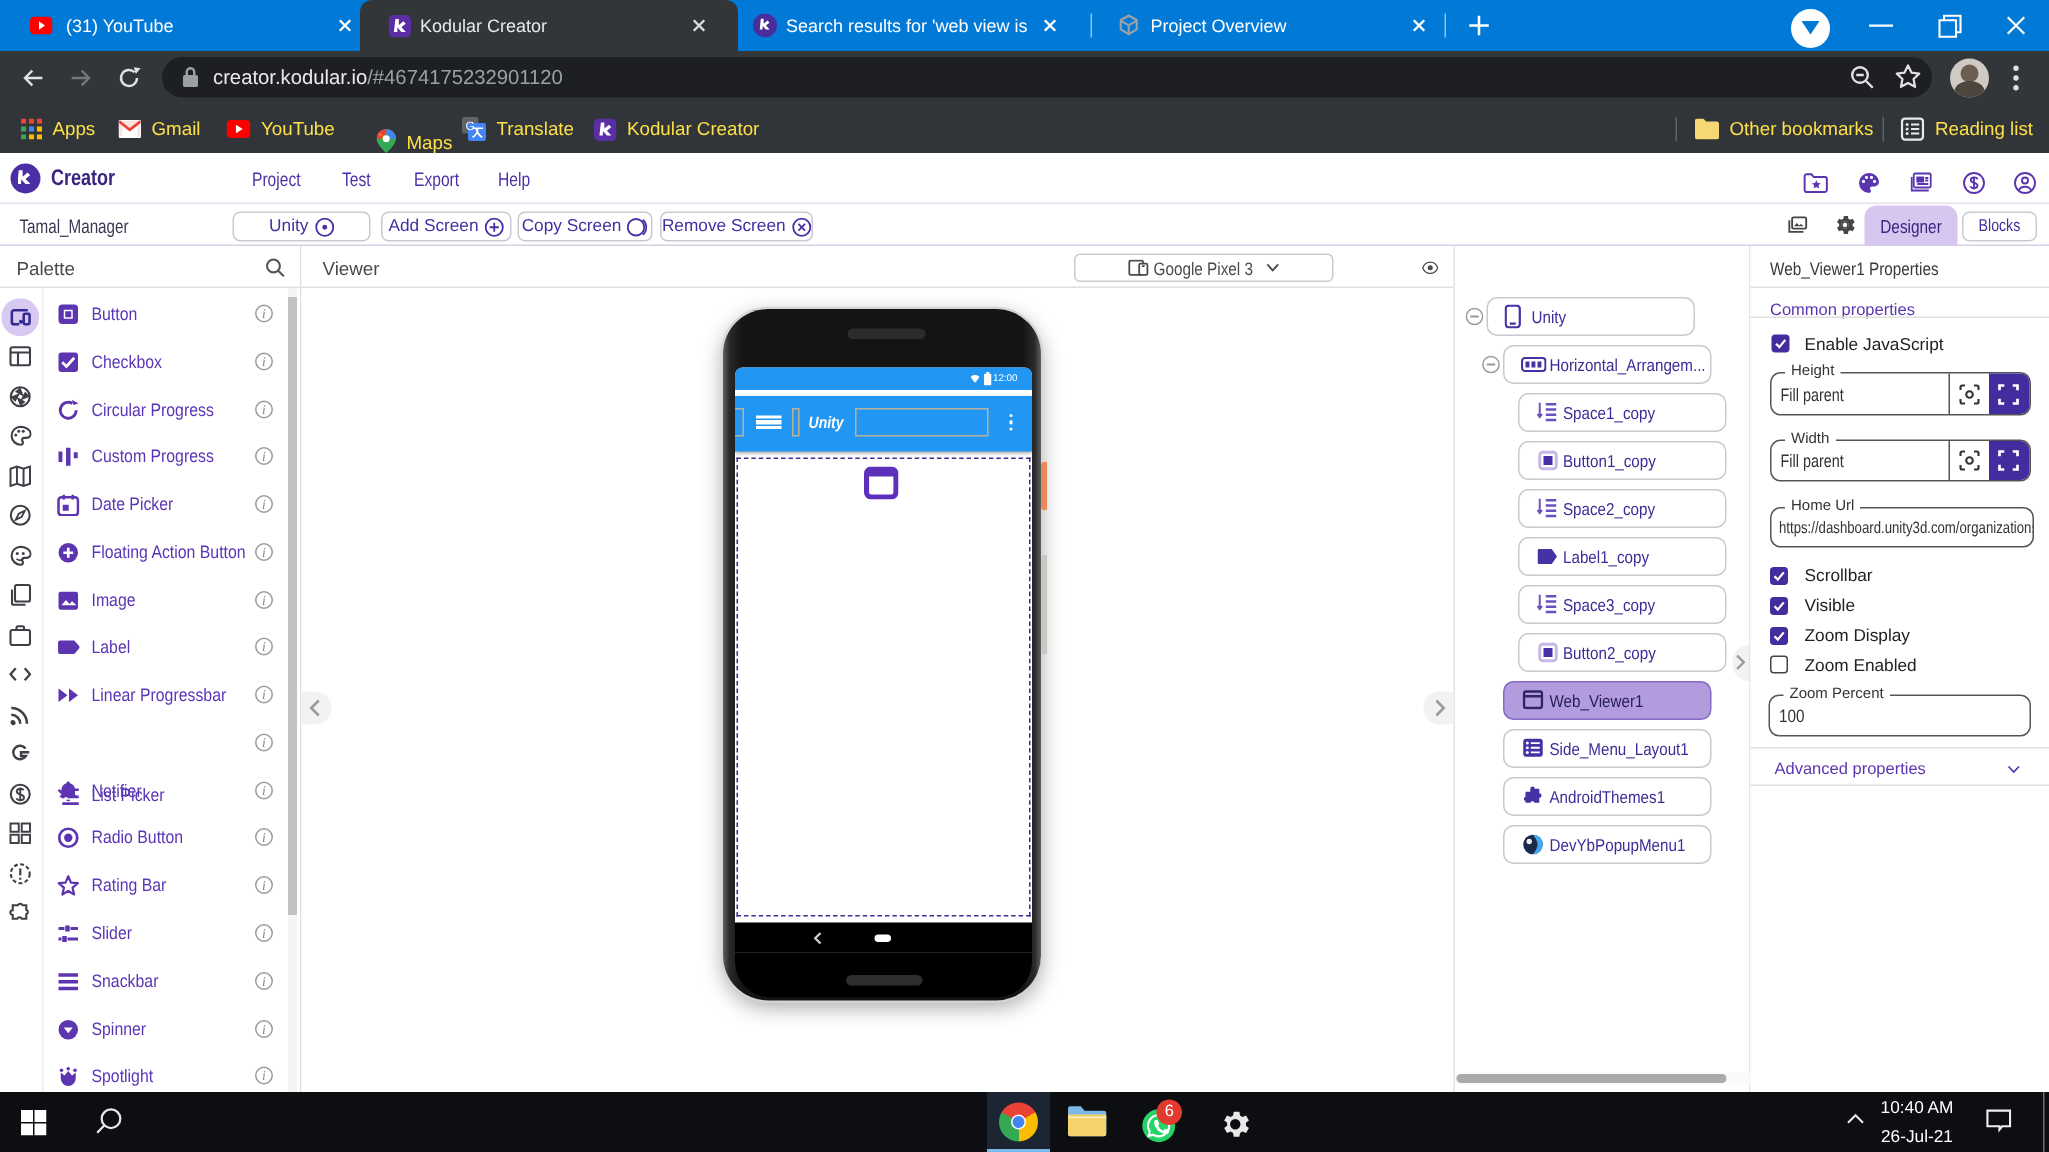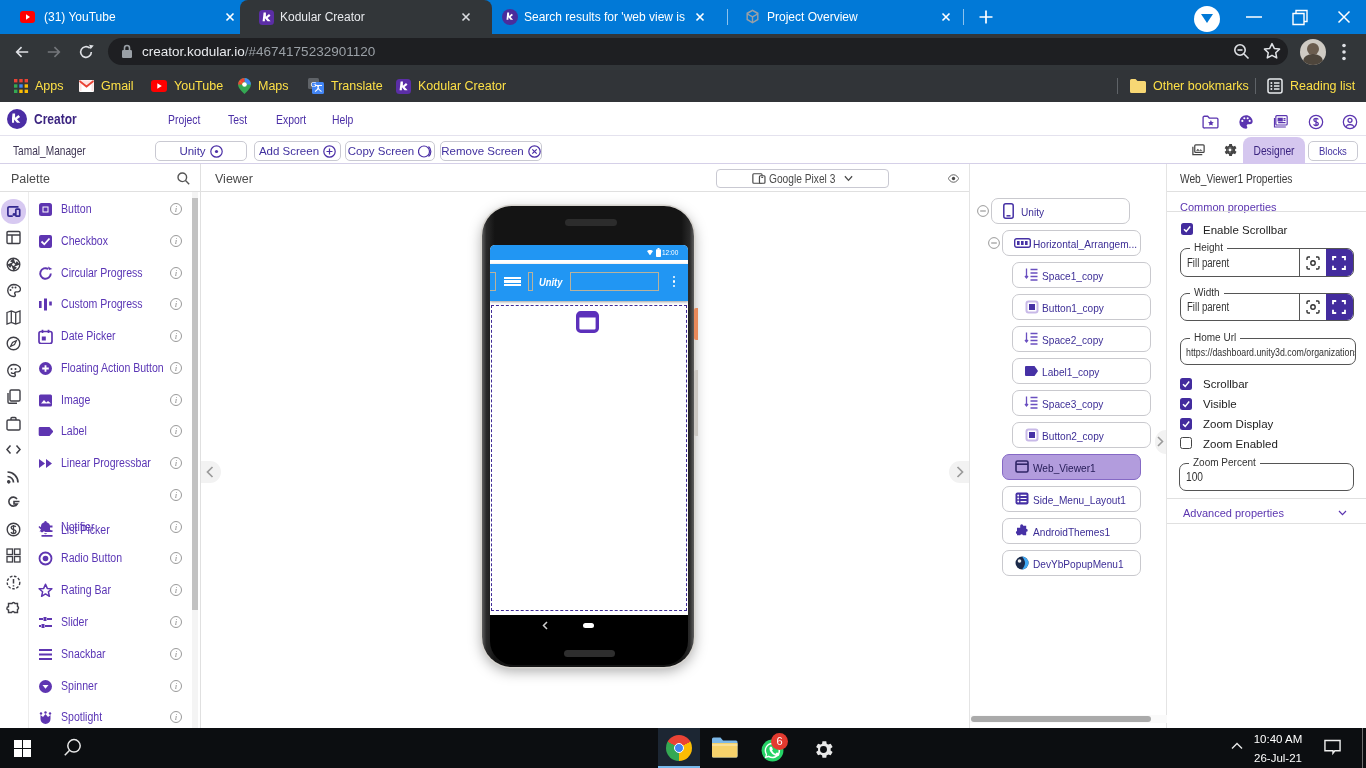--- a/index.html
+++ b/index.html
@@ -160,21 +160,21 @@
       </svg>
     <span>Gmail</span>
   </div>
   <div class="bmk" style="left:151px;">
     <svg width="16" height="12" viewBox="0 0 16 12">
         <rect width="16" height="12" rx="3" fill="#f00"></rect>
         <path d="M6.3 3.2 L10.8 6 L6.3 8.8 Z" fill="#fff"></path>
       </svg>
     <span>YouTube</span>
   </div>
-  <div class="bmk" style="left:238px;">
+  <div class="bmk" style="left:251px;align-items:flex-end;">
     <svg width="13" height="16" viewBox="0 0 13 16">
         <path d="M6.5 0 a6.5 6.5 0 0 1 6.5 6.5 C13 10.5 6.5 16 6.5 16 S0 10.5 0 6.5 A6.5 6.5 0 0 1 6.5 0" fill="#34a853"></path>
         <path d="M6.5 0 a6.5 6.5 0 0 1 6.5 6.5 L9 6.5 A2.6 2.6 0 0 0 6.5 3.9 Z" fill="#4285f4"></path>
         <path d="M0 6.5 A6.5 6.5 0 0 1 6.5 0 L6.5 3.9 A2.6 2.6 0 0 0 3.9 6.5 Z" fill="#ea4335"></path>
         <path d="M1 3.2 L6.5 6.5 L3.9 6.5 A2.6 2.6 0 0 0 1 3.2" fill="#fbbc04"></path>
         <circle cx="6.5" cy="6.5" r="2.3" fill="#fff"></circle>
       </svg>
     <span>Maps</span>
   </div>
   <div class="bmk" style="left:308px;">
@@ -703,21 +703,21 @@
   <div class="phdr">
       <span style="position:absolute;left:13px;top:8px;font-size:12px;color:#3a3a3a;transform:scaleX(0.85);transform-origin:left center;display:inline-block;">Web_Viewer1 Properties</span>
     </div>
   <div style="position:absolute;left:13px;top:37px;font-size:11px;color:#5b35b0;">Common properties</div>
   <div style="position:absolute;left:0;top:47px;width:199px;height:1px;background:#e0e0e0;"></div>
   <div class="pcheck" style="left:14px;top:59px;">
       <svg width="10" height="10" viewBox="0 0 10 10">
         <path d="M2 5.2 L4.2 7.4 L8.2 2.6" fill="none" stroke="#fff" stroke-width="1.5"></path>
       </svg>
     </div>
-  <div class="plabel" style="left:36px;top:60px;">Enable Scrollbar</div>
+  <div class="plabel" style="left:36px;top:60px;">Enable JavaScript</div>
 
   <div class="fieldset" style="left:13px;top:84px;width:174px;height:29px;">
     <span class="legend">Height</span>
     <span style="position:absolute;left:6px;top:7px;font-size:12px;color:#333;transform:scaleX(0.8);transform-origin:left center;display:inline-block;">Fill parent</span>
     <div style="position:absolute;right:53px;top:0;width:1px;height:27px;background:#555;"></div>
     <svg style="position:absolute;right:33px;top:7px;" width="14" height="14" viewBox="0 0 14 14" fill="none" stroke="#333" stroke-width="1.4">
         <path d="M1 4 V2.2 A1.2 1.2 0 0 1 2.2 1 H4 M10 1 h1.8 A1.2 1.2 0 0 1 13 2.2 V4 M13 10 v1.8 a1.2 1.2 0 0 1 -1.2 1.2 H10 M4 13 H2.2 A1.2 1.2 0 0 1 1 11.8 V10"></path>
         <circle cx="7" cy="7" r="2.2"></circle>
       </svg>
     <div style="position:absolute;right:0;top:0;width:27px;height:27px;background:#432c9e;border-radius:0 6px 6px 0;"></div>

